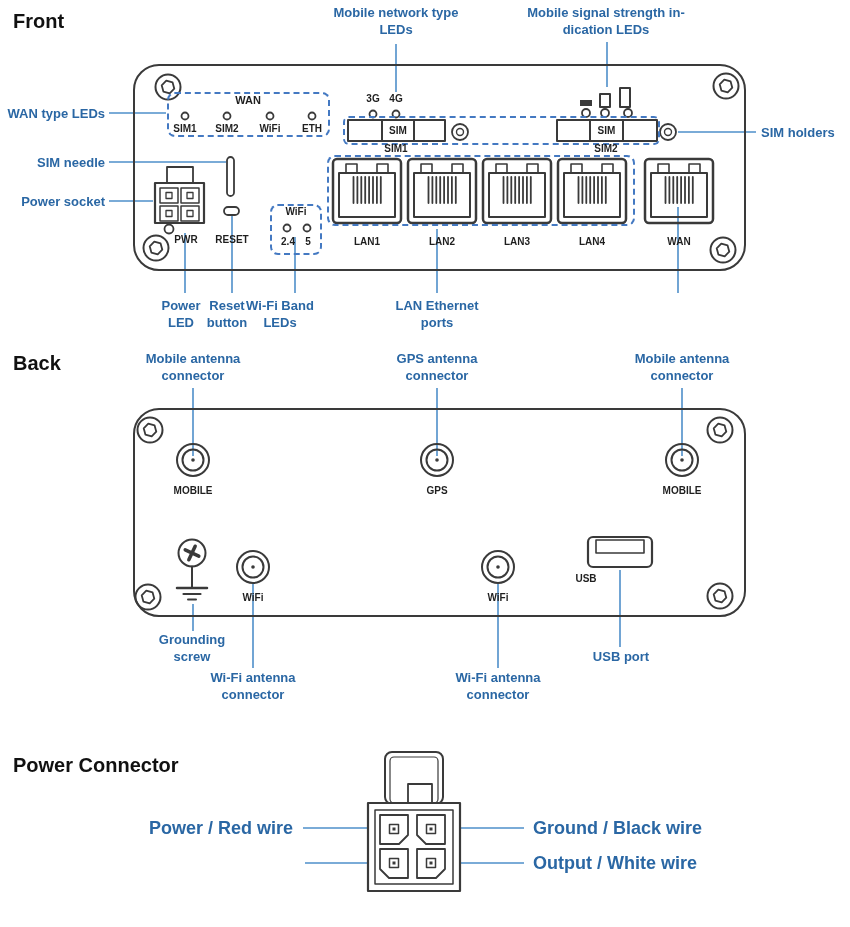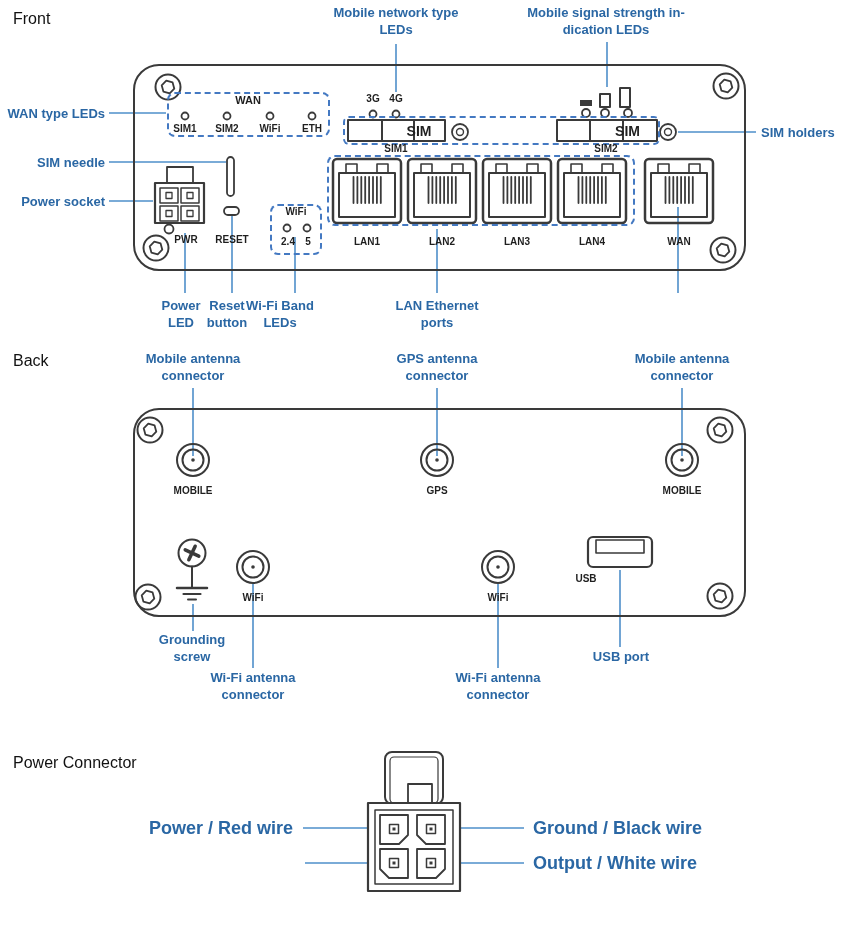--- a/index.html
+++ b/index.html
@@ -9,26 +9,26 @@
   #stage{position:relative;width:850px;height:927px;background:#fff;overflow:hidden;
          font-family:"Liberation Sans",sans-serif;}
   #gfx{position:absolute;left:0;top:0;z-index:1;}
   .ol{stroke:var(--ol);fill:none;stroke-linecap:round;stroke-linejoin:round;}
   .wh{stroke:var(--ol);fill:#fff;stroke-linejoin:round;}
   .fl{fill:var(--ol);stroke:none;}
   .ln{stroke:var(--ln);stroke-width:1.6;fill:none;}
   .panel{position:absolute;border:2px solid var(--ol);border-radius:26px;z-index:2;box-sizing:border-box;}
   .dash{position:absolute;border:2px dashed var(--dash);z-index:3;box-sizing:border-box;}
   .lbl{position:absolute;z-index:4;}
-  .ttl{font-size:16px;font-weight:normal;color:#111;}
+  .ttl{font-size:20px;font-weight:bold;color:#111;}
   .co{color:var(--ct);font-size:13px;line-height:17px;font-weight:600;white-space:pre-line;text-align:center;}
   .co2{color:var(--ct);font-size:18px;line-height:18px;font-weight:600;white-space:pre-line;}
   .tr{text-align:right;} .tl{text-align:left;}
   .dev{color:var(--dt);font-size:10px;line-height:12px;font-weight:bold;text-align:center;}
-  .dev11{font-size:11px;} .dev9{font-size:14px;line-height:10px;padding-left:21px;}
+  .dev11{font-size:11px;} .dev9{font-size:10px;line-height:10px;}
 </style>
 </head>
 <body>
 
 <div id="stage">
 
   <svg id="gfx" width="850" height="927" viewBox="0 0 850 927">
       <g>
         <line class="ln" x1="396" y1="44" x2="396" y2="92"></line>
       </g>

